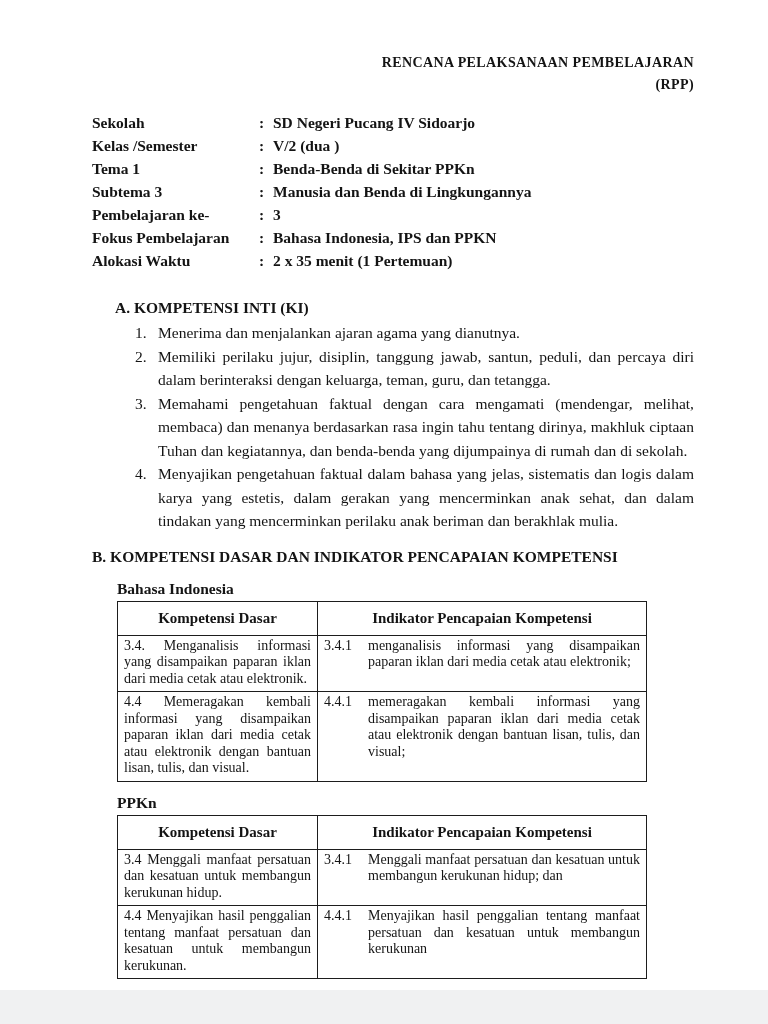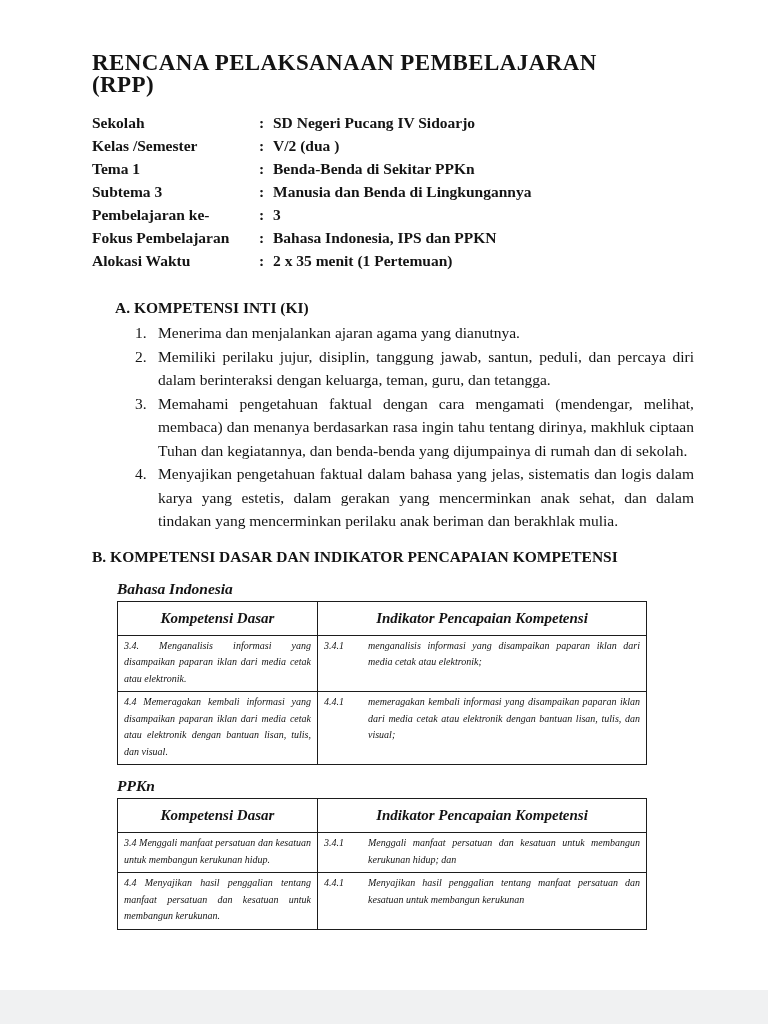--- a/index.html
+++ b/index.html
@@ -20,23 +20,23 @@
     width: 768px;
     height: 1024px;
     background: #ffffff;
   }
   .content {
     padding: 52px 74px 0 92px; 
   }
 
   
   .doc-title {
-    text-align: left;
-    font-weight: 700;
-    font-size: 23px;
+    text-align: right;
+    font-weight: 700;
+    font-size: 14px;
     line-height: 22px;
     letter-spacing: 0.4px;
   }
 
   
   .info-block {
     margin-top: 15px;
     font-weight: 700;
     font-size: 15.5px;
   }
@@ -68,21 +68,21 @@
     line-height: 23.5px;
   }
   .ki-text {
     flex: 1;
     font-size: 15.5px;
     line-height: 23.5px;
     text-align: justify;
   }
 
   
-  .subject { margin-left: 25px; font-style: italic; }
+  .subject { margin-left: 25px; }
   .subject-1 { margin-top: 12px; }
   .subject-2 { margin-top: 11px; }
   .subject-name {
     font-weight: 700;
     font-size: 15.5px;
     line-height: 19px;
     margin-bottom: 3px;
   }
   table.kd-table {
     border-collapse: collapse;
@@ -95,21 +95,21 @@
   }
   .kd-table th {
     font-weight: 700;
     font-size: 15px;
     line-height: 19px;
     padding: 7px 4px;
     text-align: center;
   }
   .kd-table col.col-kd { width: 200px; }
   .kd-table td {
-    font-size: 10px;
+    font-size: 14px;
     line-height: 16.5px;
     padding: 2px 6px 4px 6px;
   }
   .kd-cell-text { text-align: justify; }
   .ipk-wrap {
     padding-left: 44px;
     text-indent: -44px;
     text-align: justify;
   }
   .ipk-num {

